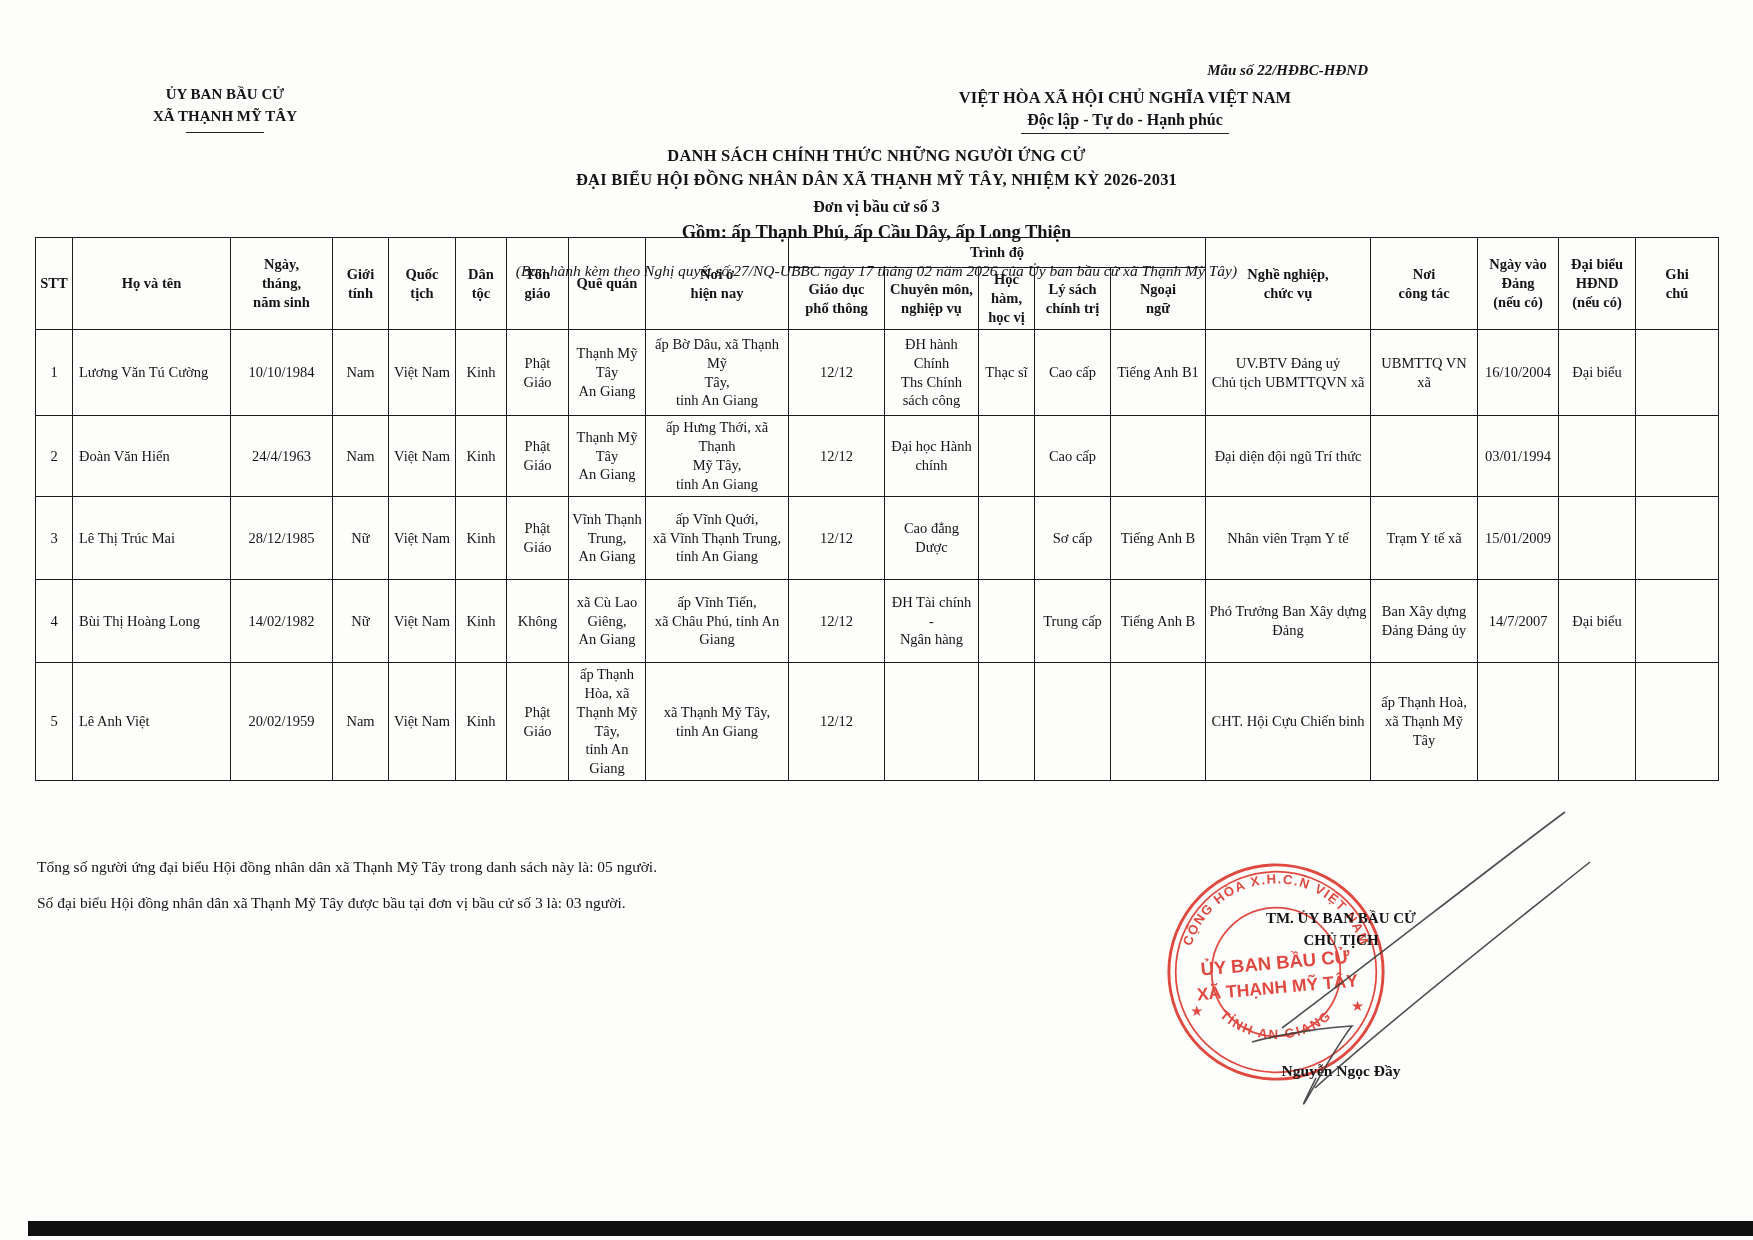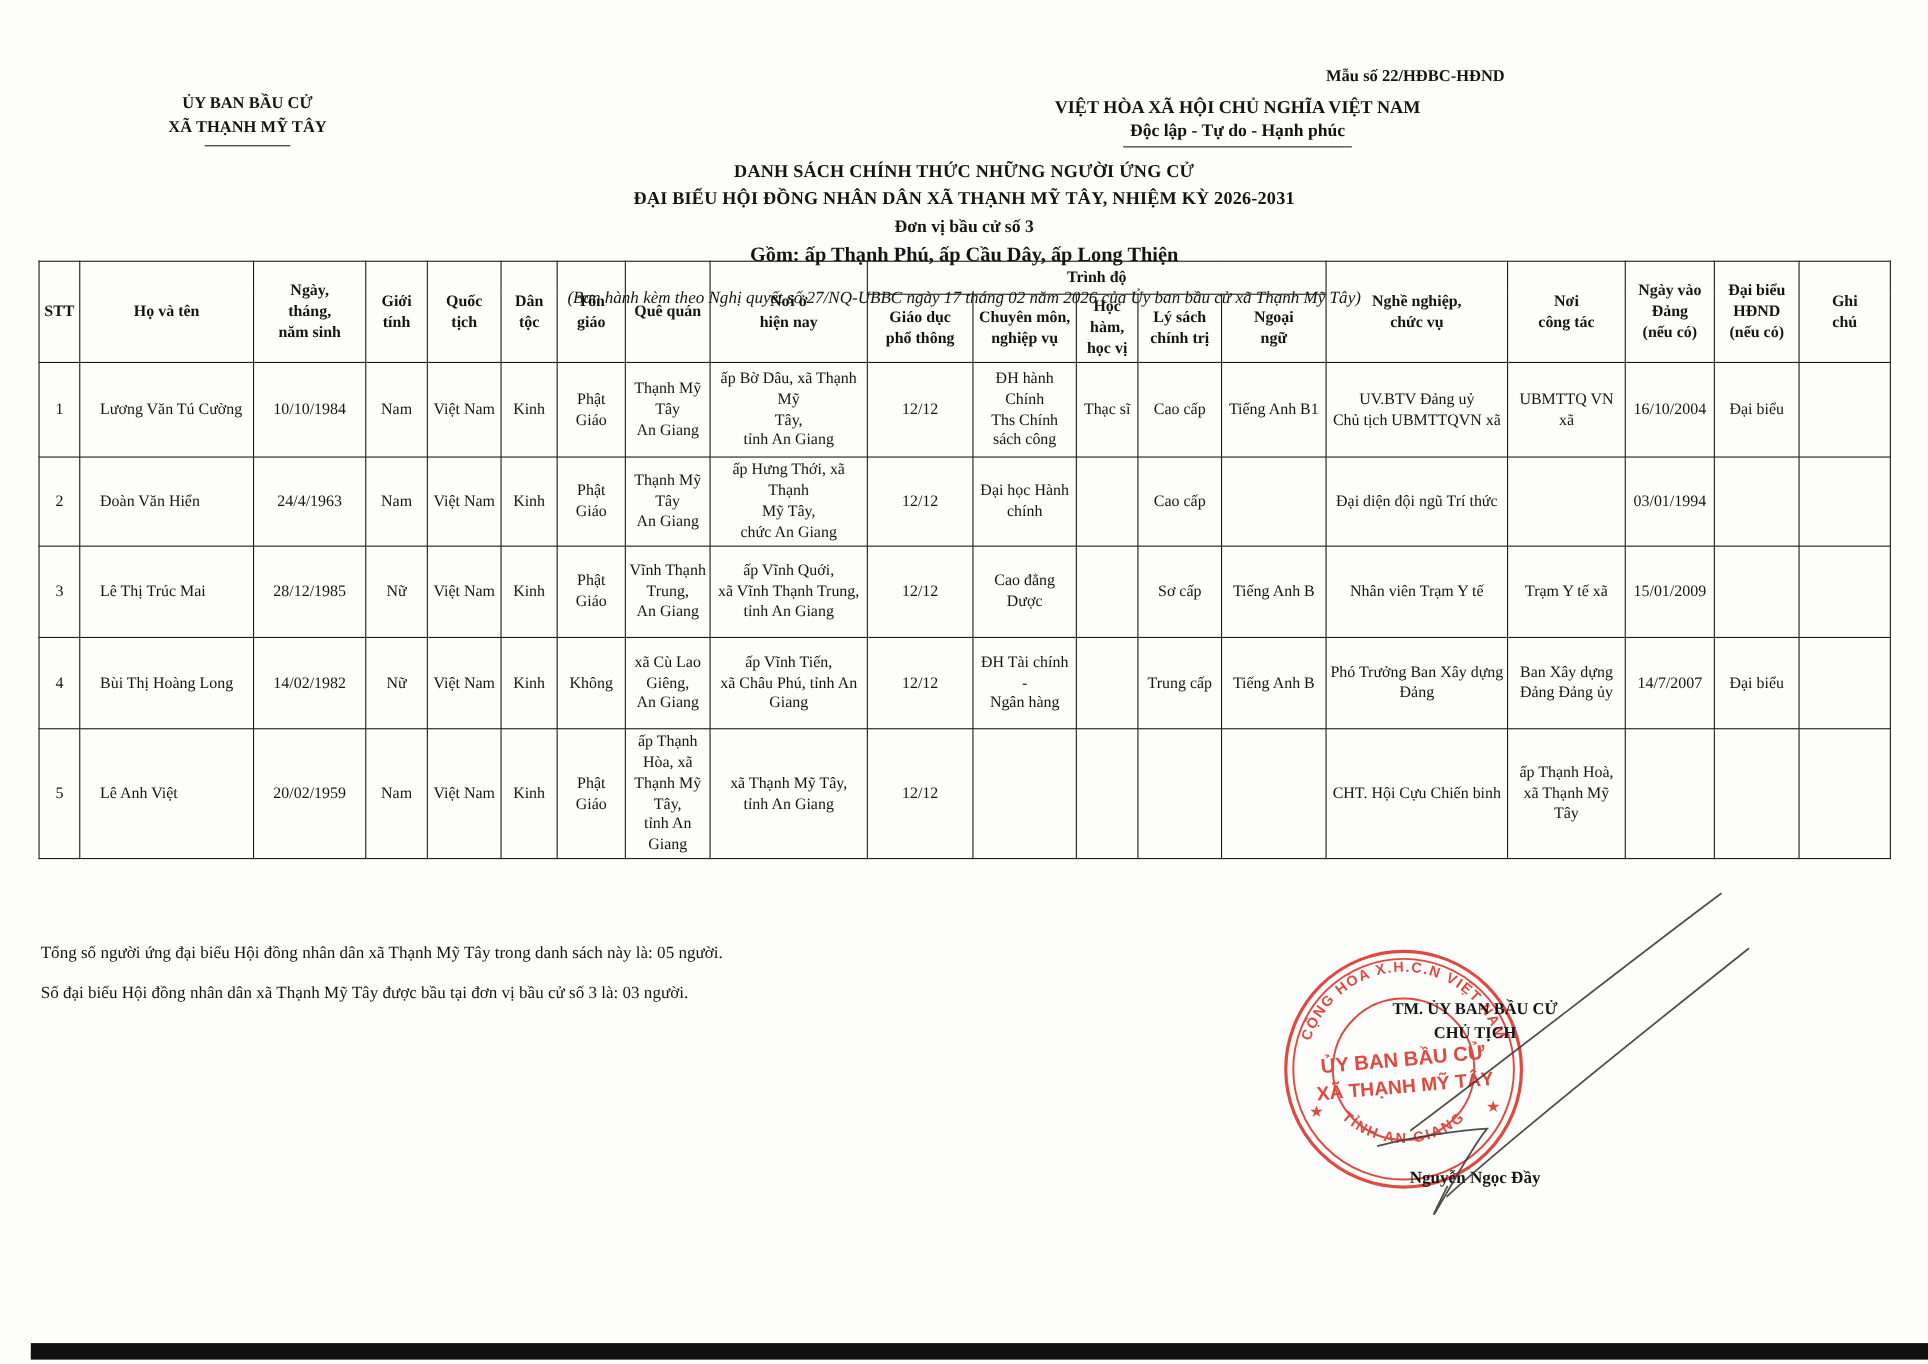--- a/index.html
+++ b/index.html
@@ -6,21 +6,21 @@
   .page{
     position:relative;
     width:1753px;height:1240px;
     background:#fdfdfc;
     font-family:"Liberation Serif","DejaVu Serif",serif;
     color:#141414;
     overflow:hidden;
   }
   .abs{position:absolute;}
 
-  .form-number{top:62px;right:385px;font-size:15px;font-weight:bold;}
+  .form-number{top:62px;right:385px;font-size:15px;font-style:italic;font-weight:bold;}
 
   .org-block{top:84px;left:95px;width:260px;text-align:center;line-height:1.45;}
   .org-block .l1{font-size:15px;font-weight:bold;}
   .org-block .l2{font-size:15px;font-weight:bold;}
   .org-rule{width:78px;border-top:1.5px solid #222;margin:4px auto 0;}
 
   .nat-block{top:86px;left:930px;width:390px;text-align:center;line-height:1.4;}
   .nat-block .l1{font-size:16.5px;font-weight:bold;}
   .nat-block .l2{font-size:16px;font-weight:bold;}
   .nat-rule{width:208px;border-top:1.5px solid #222;margin:2px auto 0;}
@@ -39,21 +39,21 @@
   }
   table.candidates th,table.candidates td{
     border:1.6px solid #1b1b1b;
     padding:2px 3px;
     vertical-align:middle;
     text-align:center;
     white-space:pre-line;
     overflow:hidden;
   }
   table.candidates th{font-weight:bold;}
-  table.candidates td.name{text-align:left;padding-left:18px;}
+  table.candidates td.name{text-align:left;padding-left:6px;}
   thead tr.group-row{height:30px;}
   thead tr.sub-row{height:62px;}
   tbody tr:nth-child(1){height:86px;}
   tbody tr:nth-child(2){height:81px;}
   tbody tr:nth-child(3){height:83px;}
   tbody tr:nth-child(4){height:83px;}
   tbody tr:nth-child(5){height:101px;}
 
   .summary1{top:858px;left:37px;font-size:15.5px;}
   .summary2{top:894px;left:37px;font-size:15.5px;}
@@ -201,21 +201,21 @@
             <td>24/4/1963</td>
             <td>Nam</td>
             <td>Việt Nam</td>
             <td>Kinh</td>
             <td>Phật Giáo</td>
             <td>Thạnh Mỹ
 Tây
 An Giang</td>
             <td>ấp Hưng Thới, xã Thạnh
 Mỹ Tây,
-chức An Giang</td>
+tỉnh An Giang</td>
             <td>12/12</td>
             <td>Đại học Hành
 chính</td>
             <td></td>
             <td>Cao cấp</td>
             <td></td>
             <td>Đại diện đội ngũ Trí thức</td>
             <td></td>
             <td>03/01/1994</td>
             <td></td>

